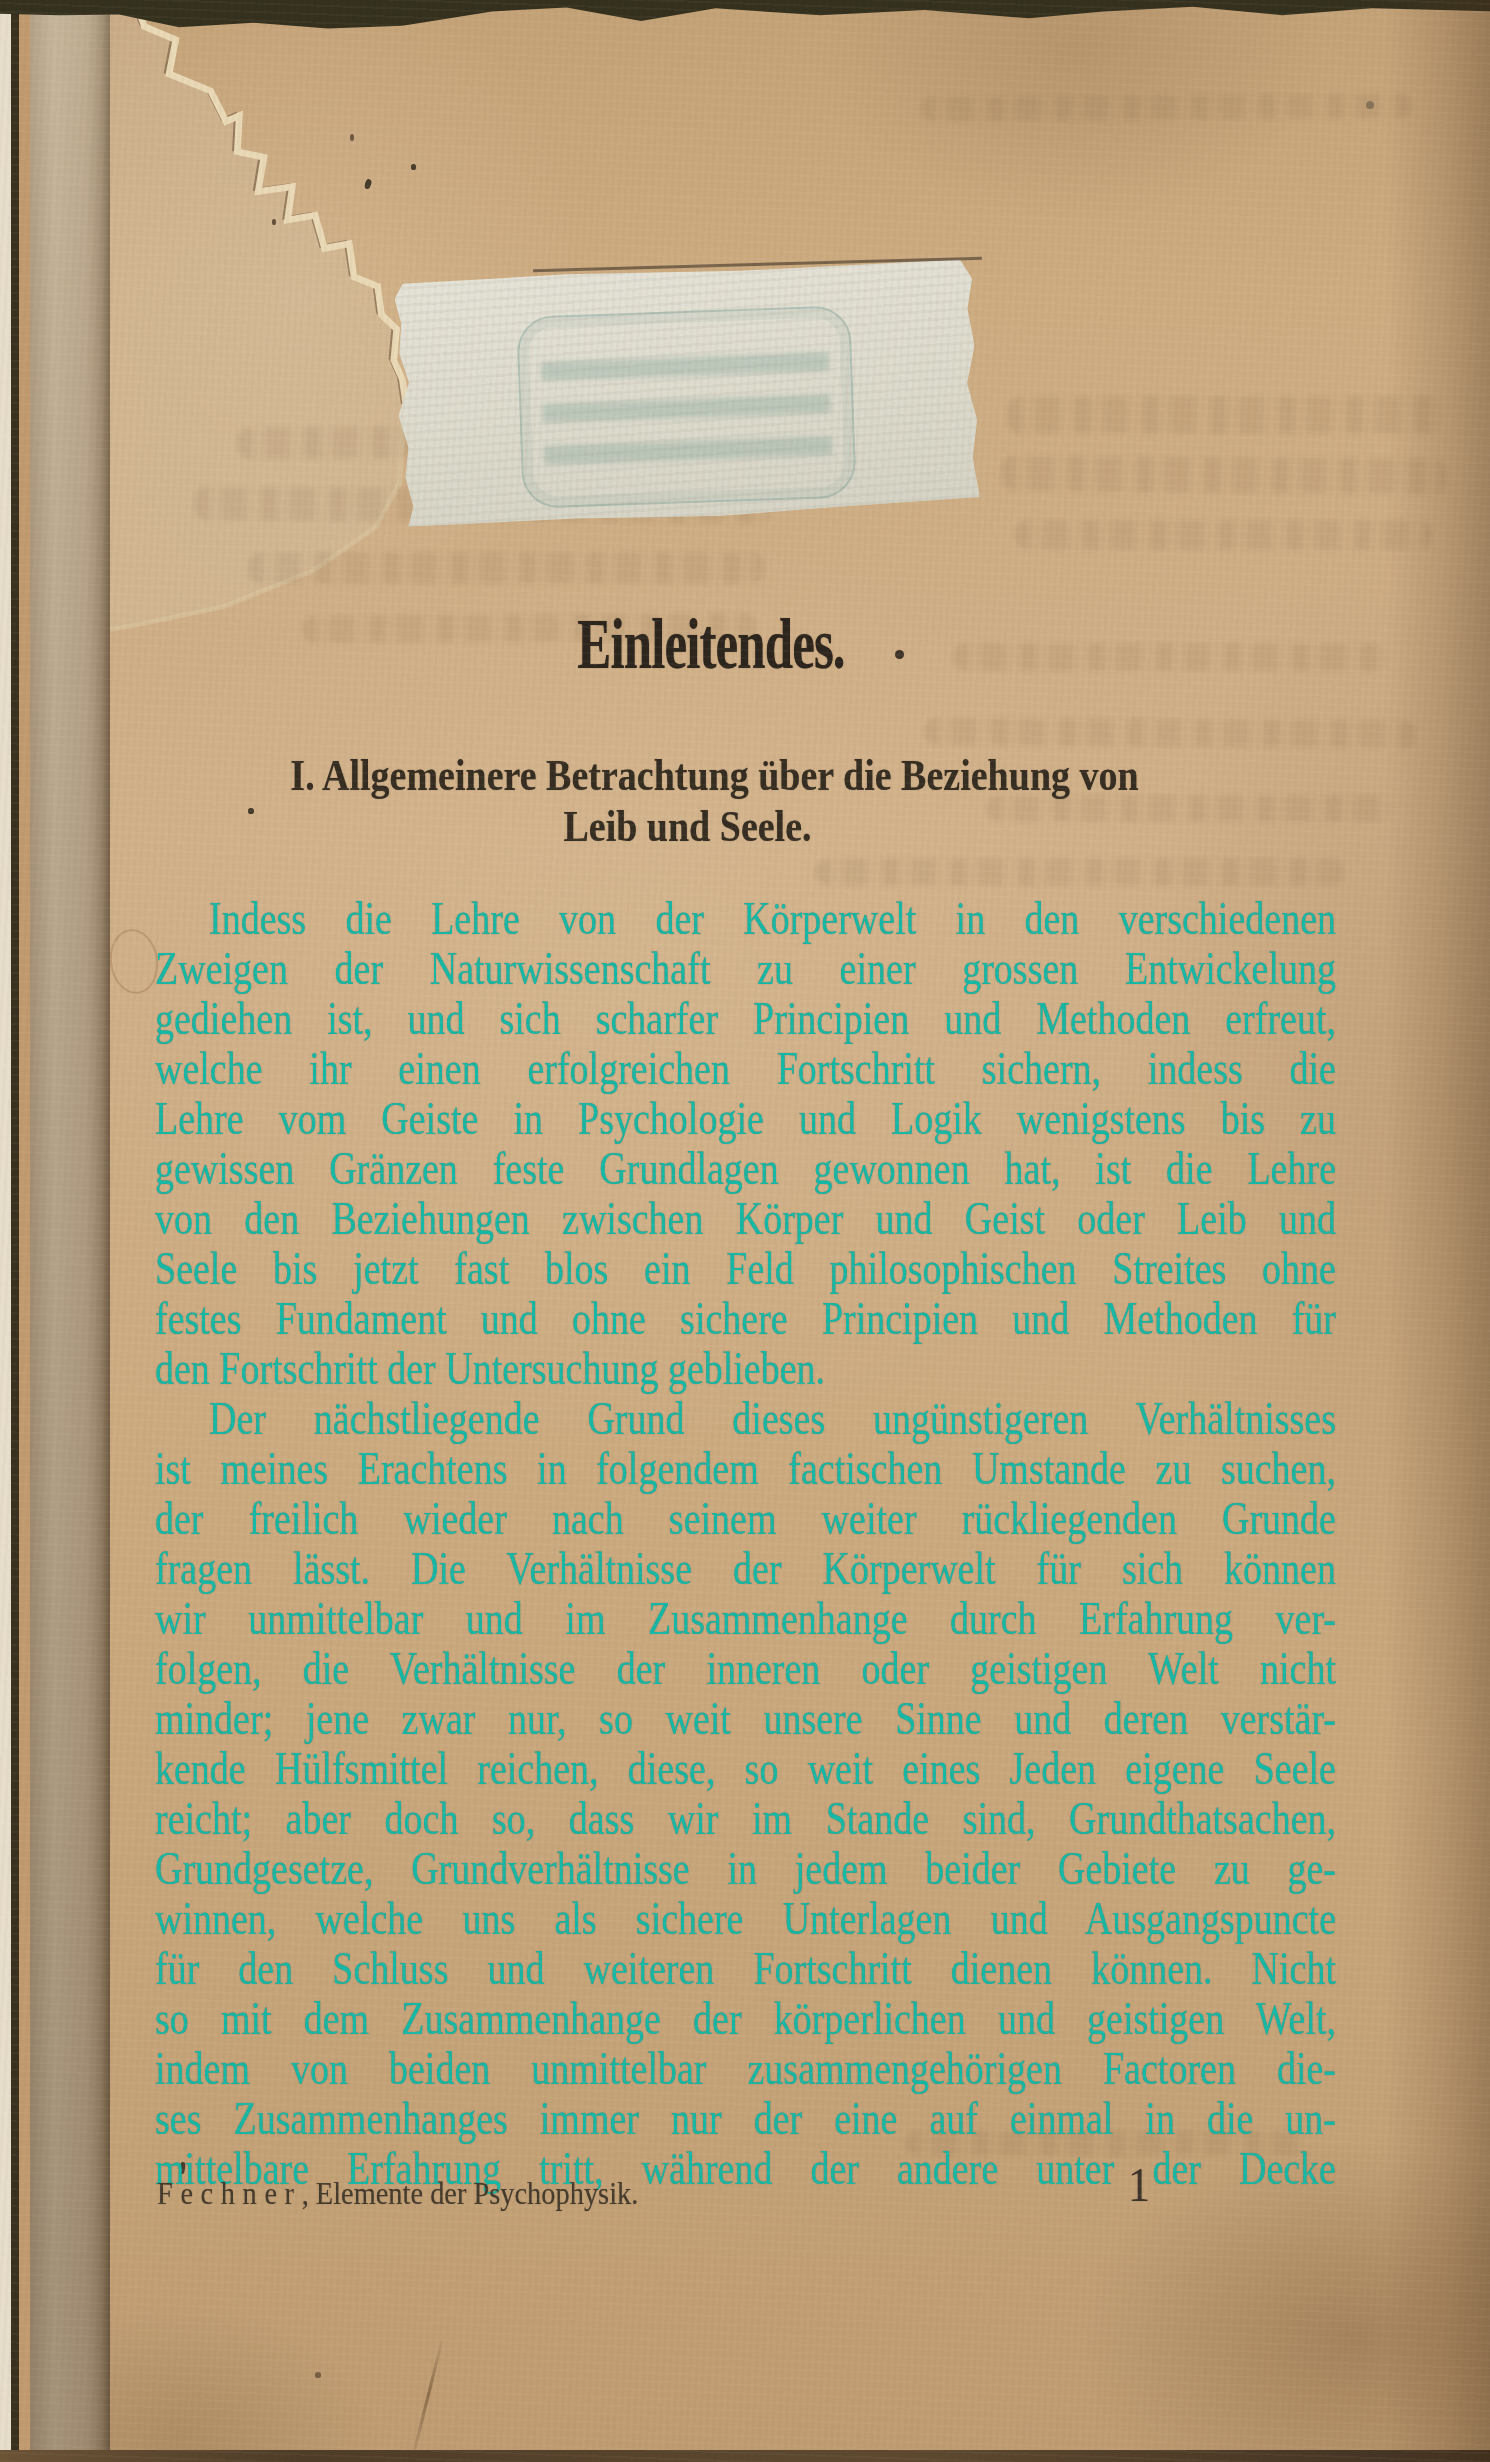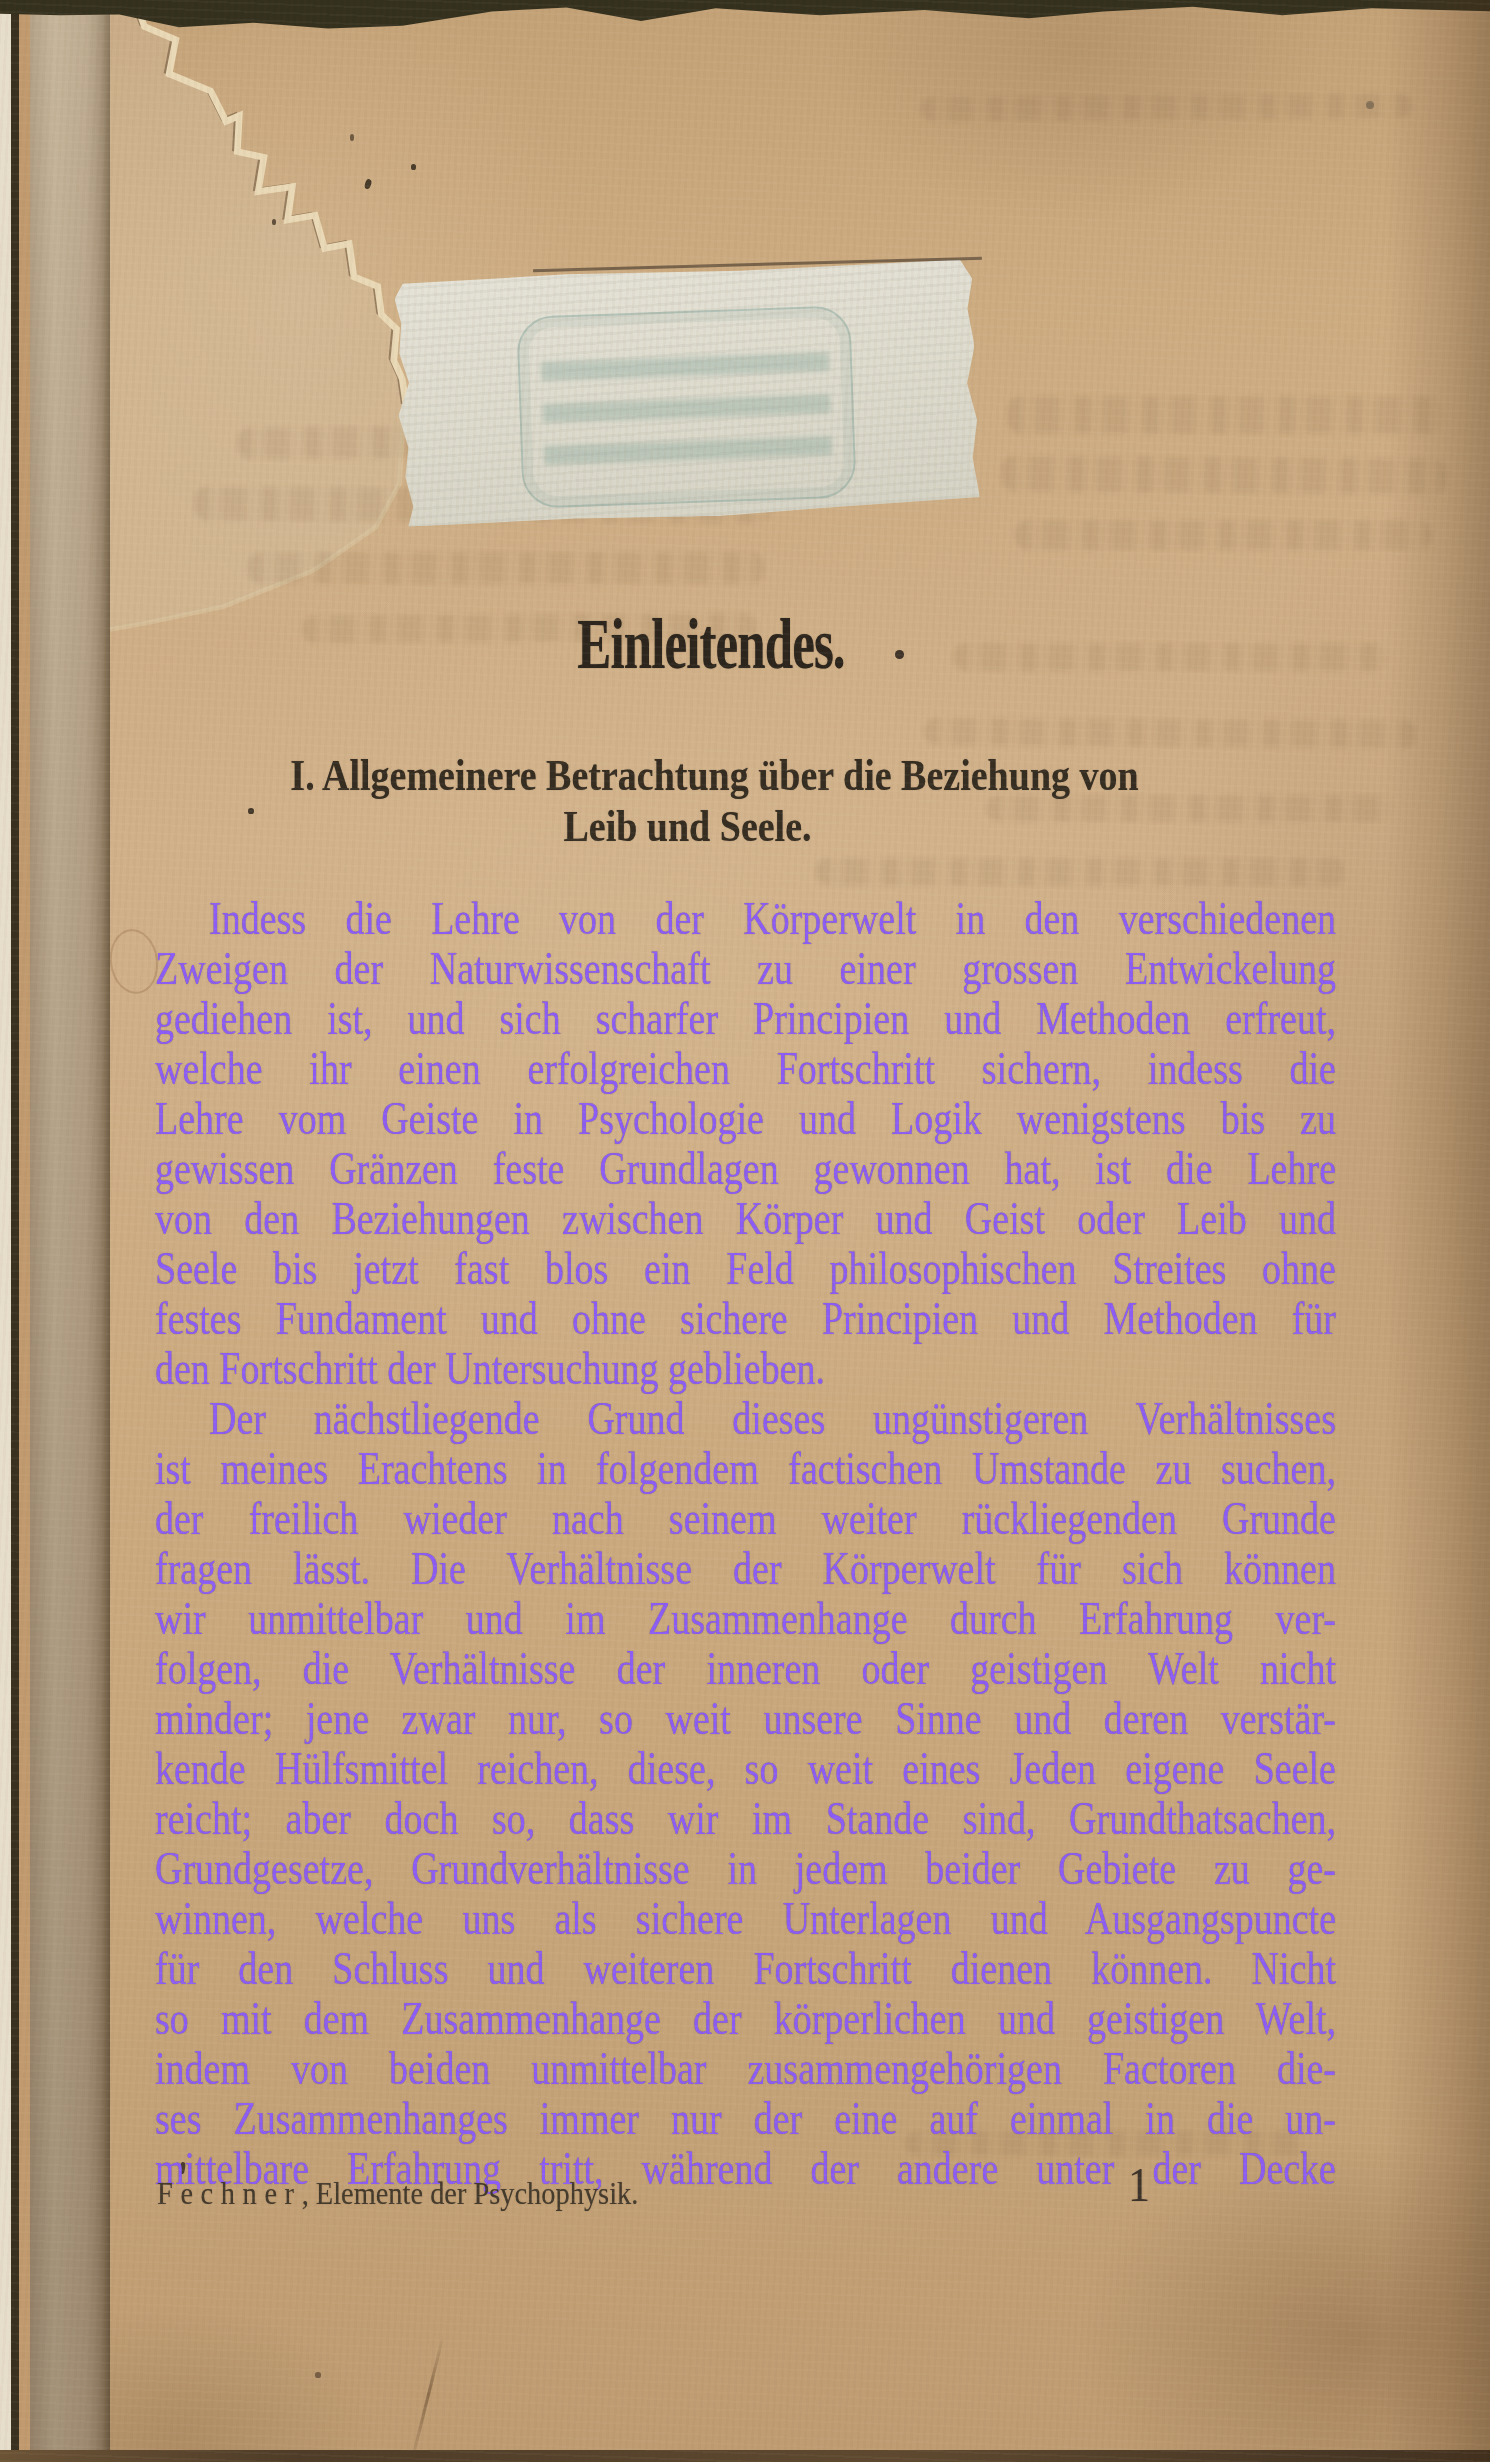--- a/index.html
+++ b/index.html
@@ -57,21 +57,21 @@
   .ghost{position:absolute;border-radius:13.3px;filter:blur(2.8px);opacity:.85;background:
     repeating-linear-gradient(90deg, rgba(112,88,58,.14) 0 15px, rgba(112,88,58,.04) 15px 28.4px,
       rgba(112,88,58,.12) 28.4px 52px, rgba(112,88,58,.03) 52px 68px);}
   
   .speck{position:absolute;border-radius:50%;}
   .ring-stain{position:absolute;left:110px;top:929px;width:44px;height:61px;border-radius:50%;
     border:2.4px solid rgba(138,100,62,.30);transform:rotate(-8deg);}
   .crease{position:absolute;width:2.8px;background:linear-gradient(rgba(96,70,44,0),
     rgba(96,70,44,.55),rgba(96,70,44,.1));}
   
-  .ink{color:#8b5cf6;text-shadow:0 0 0.9px rgba(63,53,42,.5);}
+  .ink{color:#14b8a6;text-shadow:0 0 0.9px rgba(63,53,42,.5);}
   .title{position:absolute;left:531px;top:603px;width:360px;text-align:center;
     font-size:51px;font-weight:bold;letter-spacing:-0.9px;color:#2c251d;
     transform:scaleY(1.42);transform-origin:center top;text-shadow:0 0 0.9px rgba(44,37,29,.6);}
   .h-line{position:absolute;text-align:center;font-size:38px;font-weight:bold;color:#352d22;
     transform:scaleY(1.16);transform-origin:center top;text-shadow:0 0 0.9px rgba(53,45,34,.5);}
   .h1{left:155px;top:749px;width:1119px;}
   .h2{left:128px;top:800px;width:1119px;}
   .body-block{position:absolute;left:155px;top:893px;width:1181px;}
   .bline{height:50px;line-height:50px;font-size:38px;
     text-align:justify;text-align-last:justify;transform:scaleY(1.24);transform-origin:center;}

